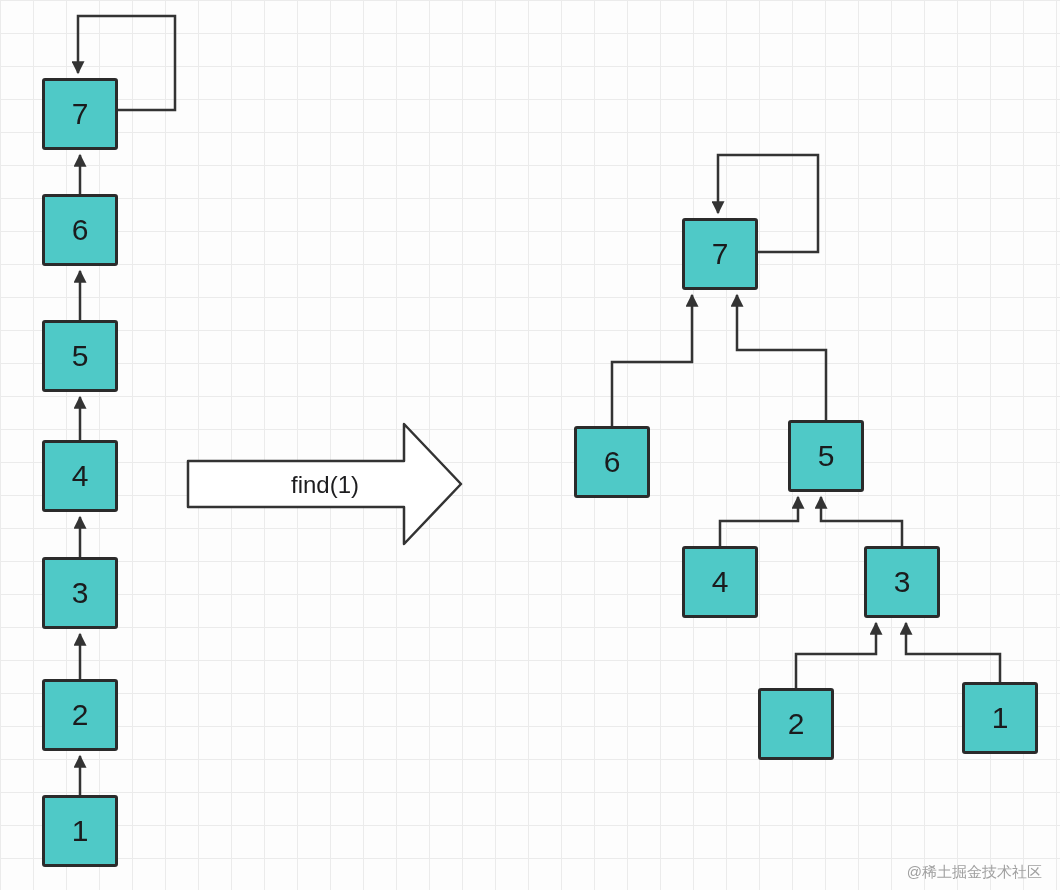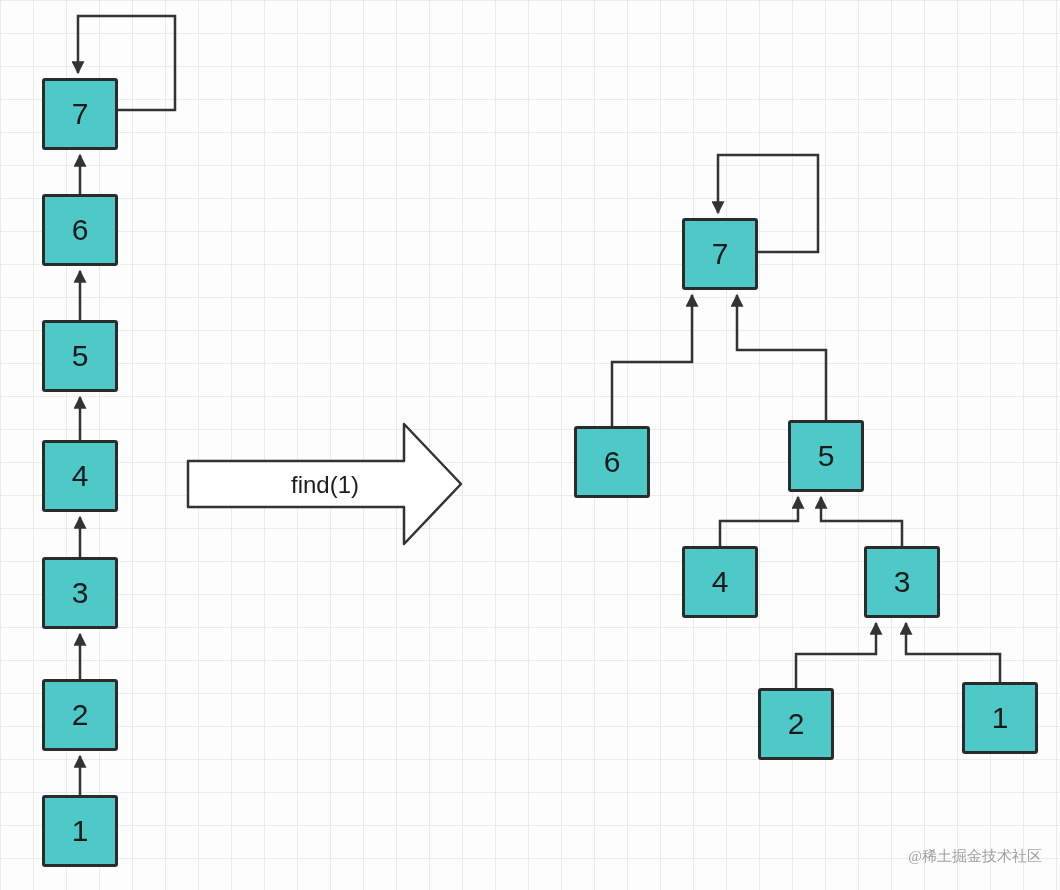--- a/index.html
+++ b/index.html
@@ -25,23 +25,23 @@
     border:3px solid #2b2b2b;
     border-radius:3px;
     display:flex;align-items:center;justify-content:center;
     font-size:30px;color:#1b1b1d;
     box-sizing:content-box;
   }
   .edge{stroke:#333;stroke-width:2.5;fill:none;stroke-linejoin:miter;}
   .find-arrow{fill:#ffffff;stroke:#333;stroke-width:2.5;stroke-linejoin:round;}
   .find-label{font-size:24px;fill:#1d1d1f;font-family:"Liberation Sans",sans-serif;}
   .watermark{
-    position:absolute;right:18px;bottom:24px;
+    position:absolute;right:18px;bottom:8px;
     color:#a0a0a0;font-size:15px;
-    font-family:Liberation Serif, serif;
+    font-family:Liberation Sans, sans-serif;
   }
 </style>
 </head>
 <body>
 
 <div class="grid"></div>
 
 <svg class="arrows" width="1060" height="890">
   <defs>
     <marker id="ah" viewBox="0 0 10 10" refX="9" refY="5" markerWidth="15" markerHeight="13" markerUnits="userSpaceOnUse" orient="auto">

